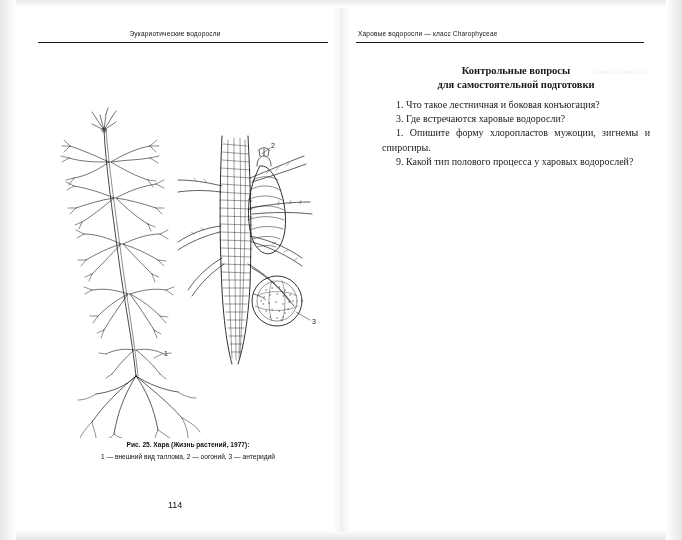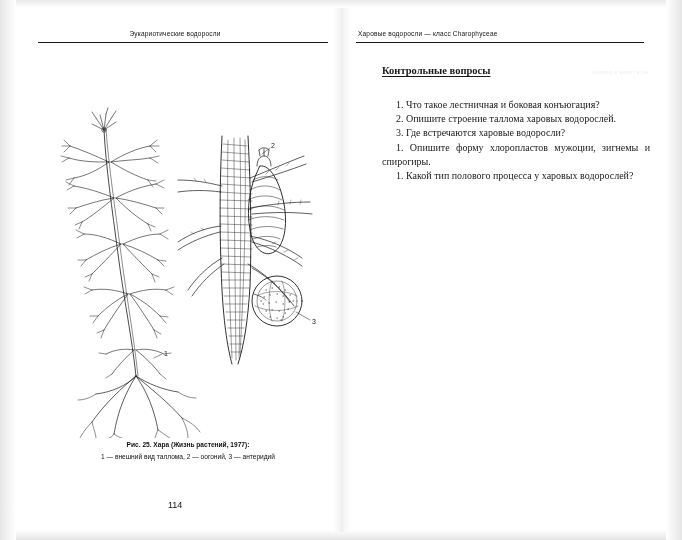--- a/index.html
+++ b/index.html
@@ -90,25 +90,25 @@
     position: absolute;
     left: 32px;
     top: 56px;
     width: 268px;
   }
   .qtitle {
     font-family: "Liberation Serif", serif;
     font-weight: bold;
     font-size: 10.5px;
     line-height: 14px;
-    text-decoration: underline;
     text-underline-offset: 2px;
+    text-align: center;
   }
   .qlist {
-    margin-top: 20px;
+    margin-top: 6px;
     font-size: 10px;
     line-height: 14.2px;
     text-align: justify;
   }
   .qlist p {
     margin: 0;
     text-indent: 14px;
   }
 
   
@@ -485,23 +485,23 @@
 
     <div class="running-head">Харовые водоросли — класс Charophyceae</div>
     <div class="rule"></div>
 
     <div class="bleed">но а также
 в разных</div>
 
     <div class="qblock">
       <div class="qtitle">
         <div>Контрольные вопросы</div>
+        <div>для самостоятельной подготовки</div>
       </div>
       <div class="qlist">
         <p>1. Что такое лестничная и боковая конъюгация?</p>
-        <p>2. Опишите строение таллома харовых водорослей.</p>
         <p>3. Где встречаются харовые водоросли?</p>
         <p>1. Опишите форму хлоропластов мужоции, зигнемы и спирогиры.</p>
-        <p>1. Какой тип полового процесса у харовых водорослей?</p>
+        <p>9. Какой тип полового процесса у харовых водорослей?</p>
       </div>
     </div>
   </div>
 </div>
 
 </body></html>

